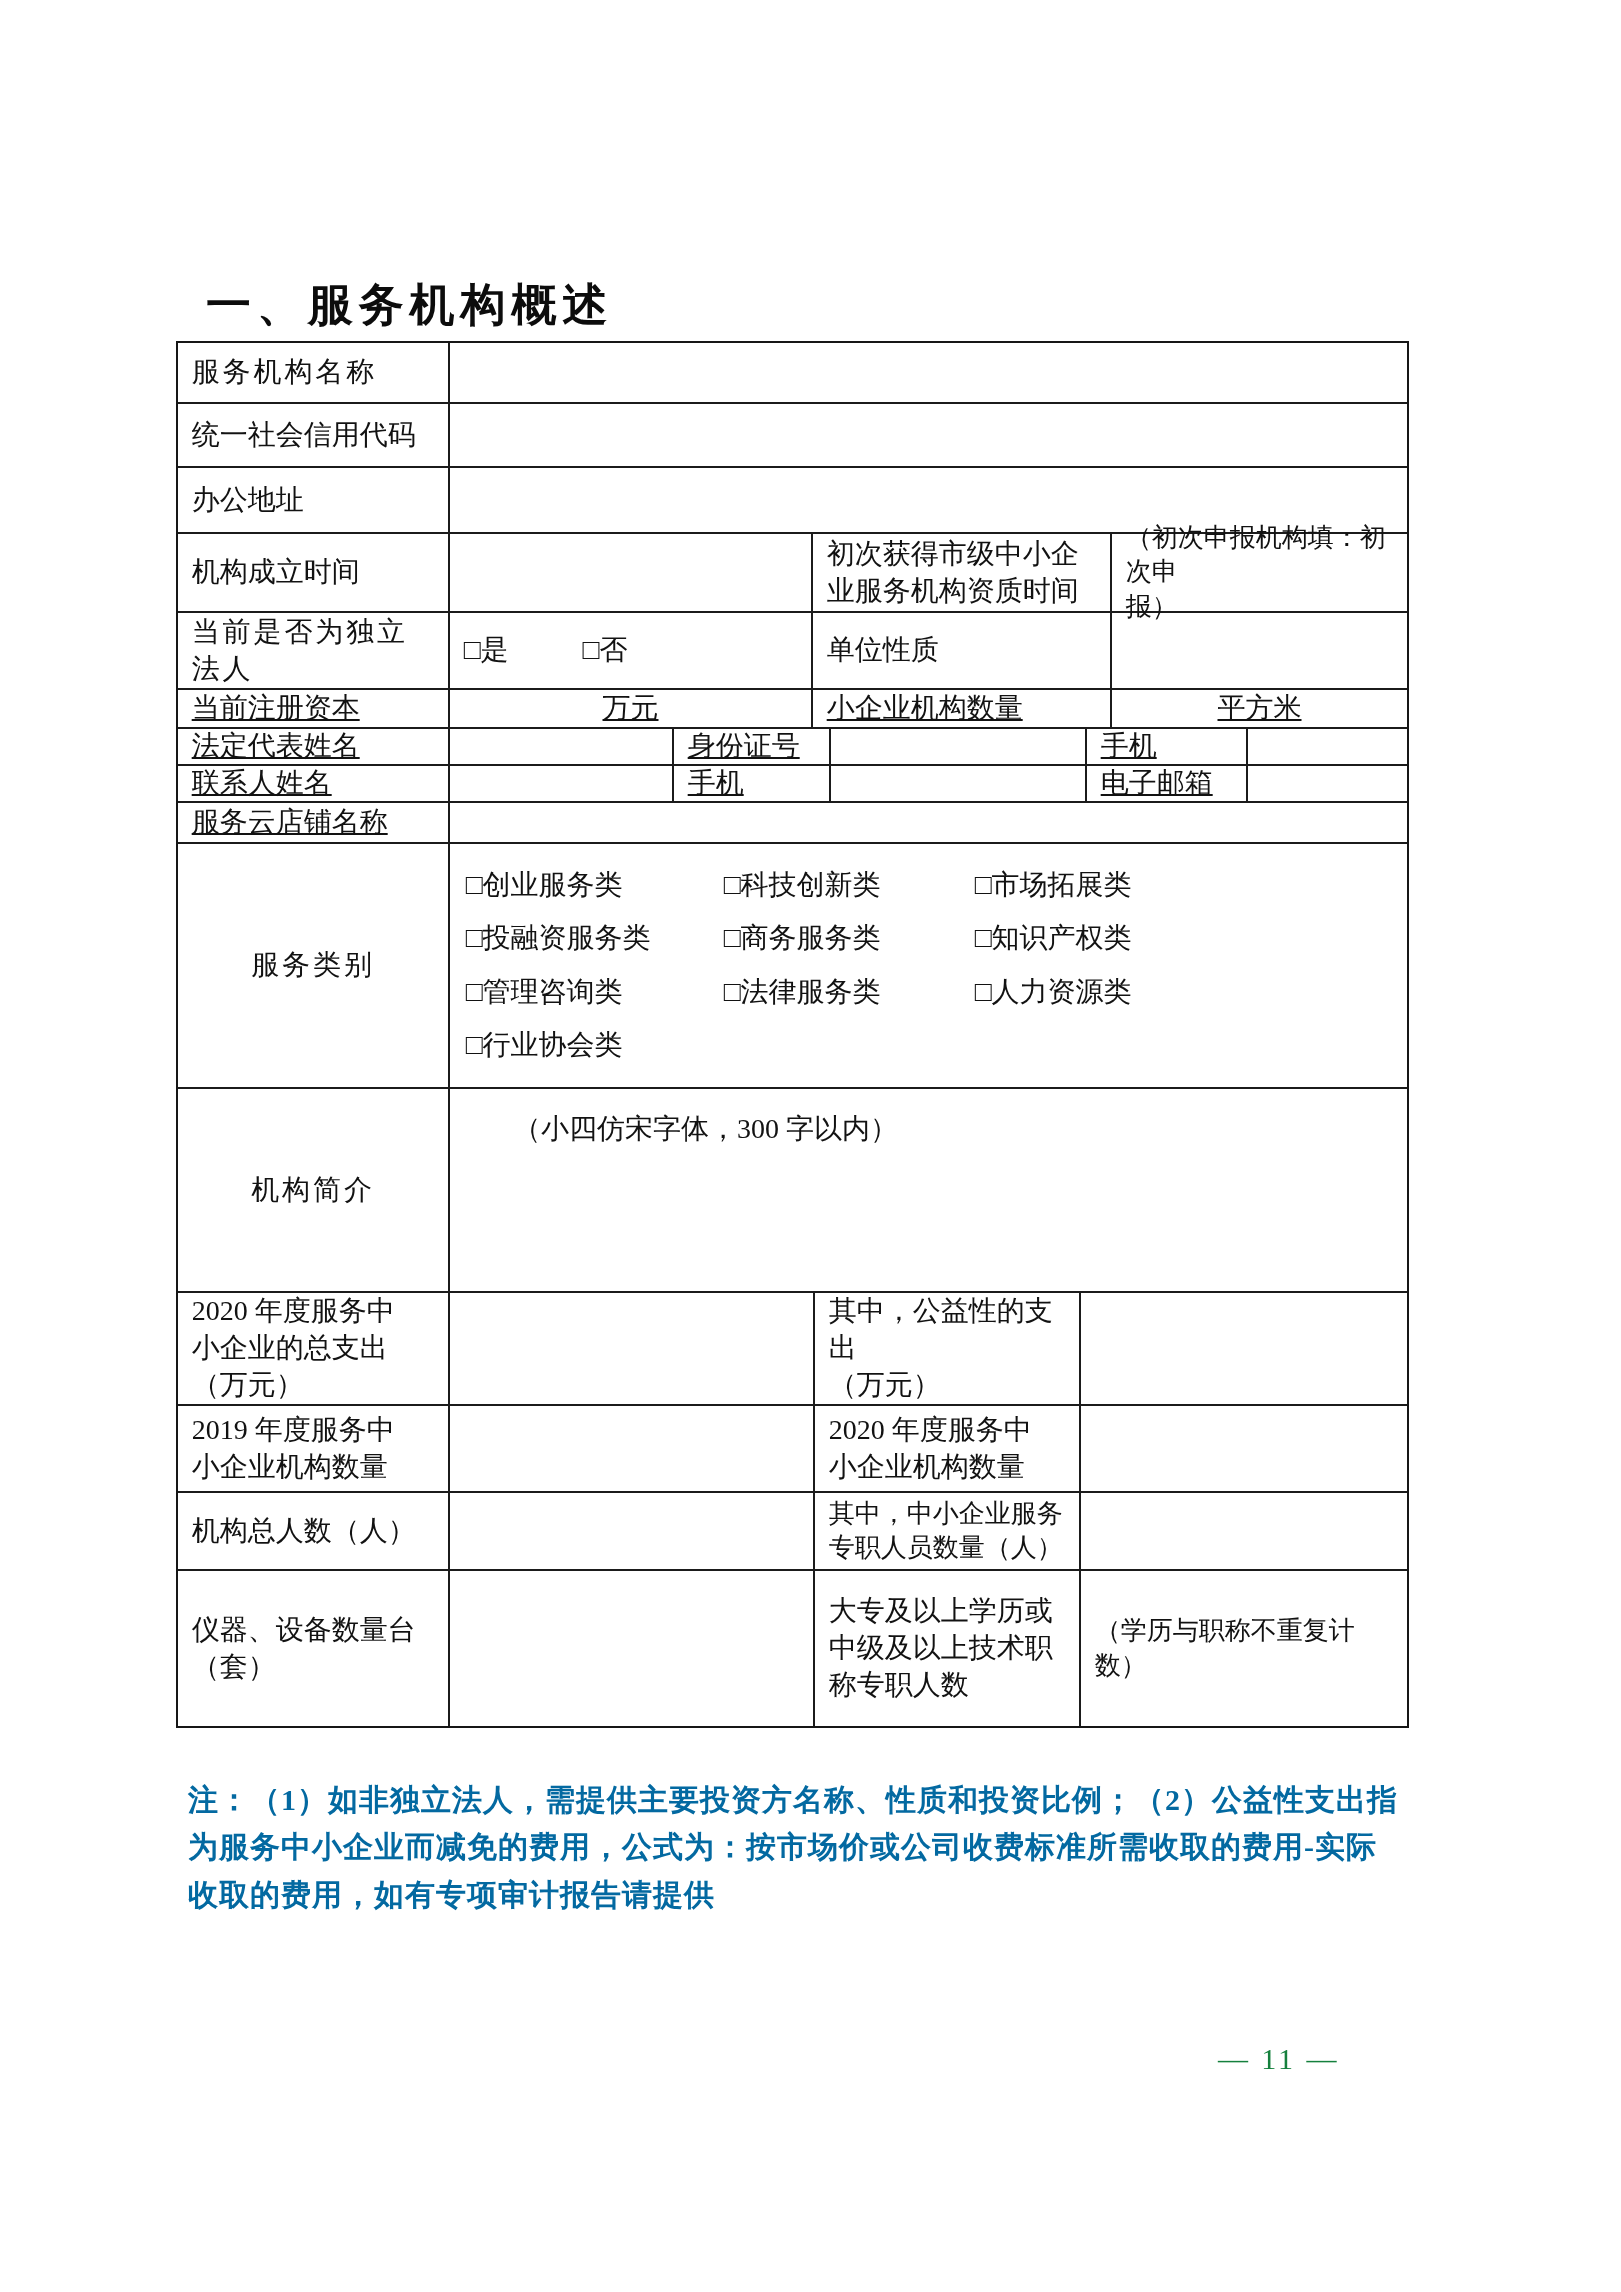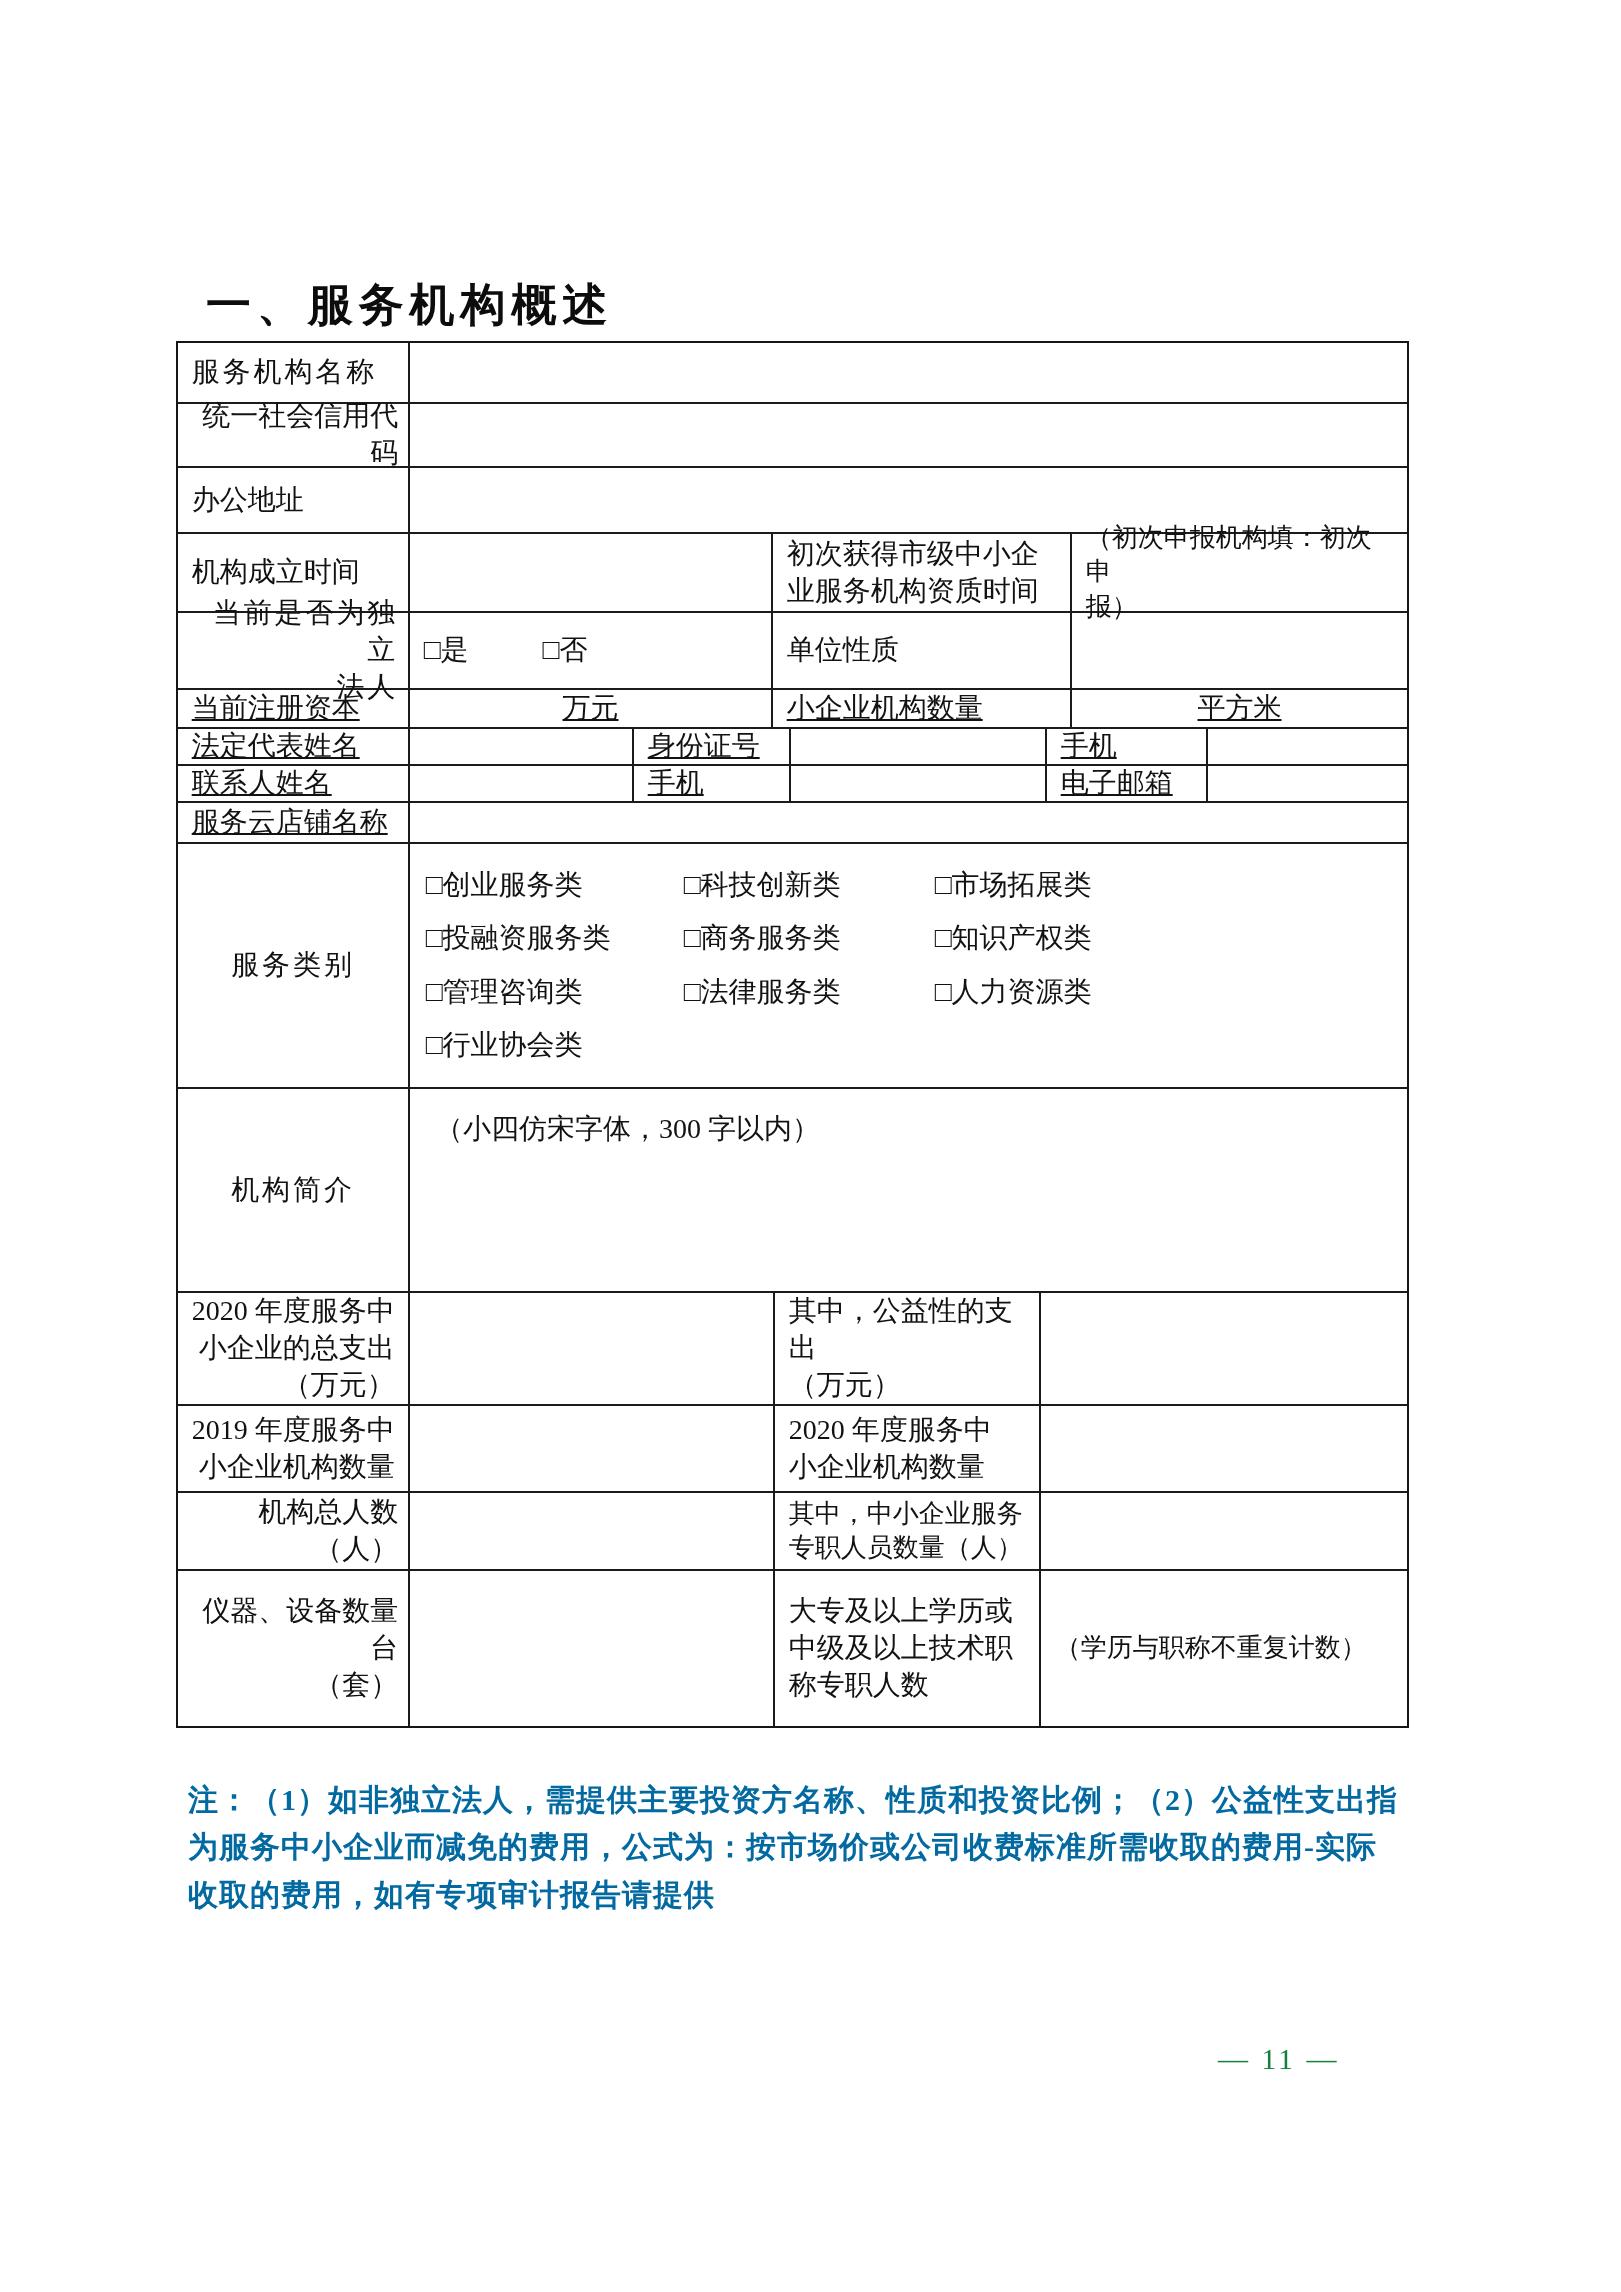--- a/index.html
+++ b/index.html
@@ -33,40 +33,40 @@
     font-size:28px;line-height:1.32;
     white-space:pre-line;
   }
   .cell:last-child{border-right:none;}
   .fx{flex:1;}
   .center{justify-content:center;text-align:center;padding-left:3.9px;padding-right:3.9px;}
   .label{letter-spacing:2.9px;}
   .tight{padding-top:0;padding-bottom:0;text-decoration:underline;}
   .small{font-size:26px;}
   
-  .cw1{width:232px;text-align:right;}
+  .cw1{width:272px;}
   .cw2{width:363px;}  .cw3{width:299px;}
   .cw2b{width:224px;} .cw3b{width:157px;} .cw4b{width:256px;} .cw5b{width:161px;}
   .cw2c{width:365px;} .cw3c{width:266px;}
   
   .h62{height:61px;} .h65{height:64px;} .h67{height:66px;} .h81{height:79px;}
   .h79{height:77px;} .h40{height:39px;} .h38{height:37px;} .h42{height:41px;gap:36px;}
   .h250{height:245px;} .h208{height:204px;} .h115{height:113px;} .h89{height:87px;}
   .h80{height:78px;} .h158{height:155px;}
   
   .cat-cell{display:flex;align-items:stretch;padding:0;}
   .cat-grid{
     display:flex;flex-direction:column;justify-content:space-evenly;
     width:100%;padding:5.9px 0 5.9px 15.7px;box-sizing:border-box;
   }
   .cat-row{display:flex;}
   .cat-opt{display:inline-block;font-size:28px;}
   .cat-c1{width:258px;} .cat-c2{width:251px;}
   .yes-opt{margin-right:74px;}
-  .intro-cell{align-items:flex-start;padding-top:21.6px;padding-left:25px;}
+  .intro-cell{align-items:flex-start;padding-top:21.6px;padding-left:25px;margin-left:38px;}
   .note{
     position:absolute;left:188px;top:1776px;width:1245px;
     font-size:30px;font-weight:600;line-height:1.58;
     white-space:pre-line;letter-spacing:1px;color:#0369a1;
   }
   .page-number{
     position:absolute;left:1218px;top:2042px;
     font-size:30px;letter-spacing:2.9px;color:#15803d;
   }
 </style>

